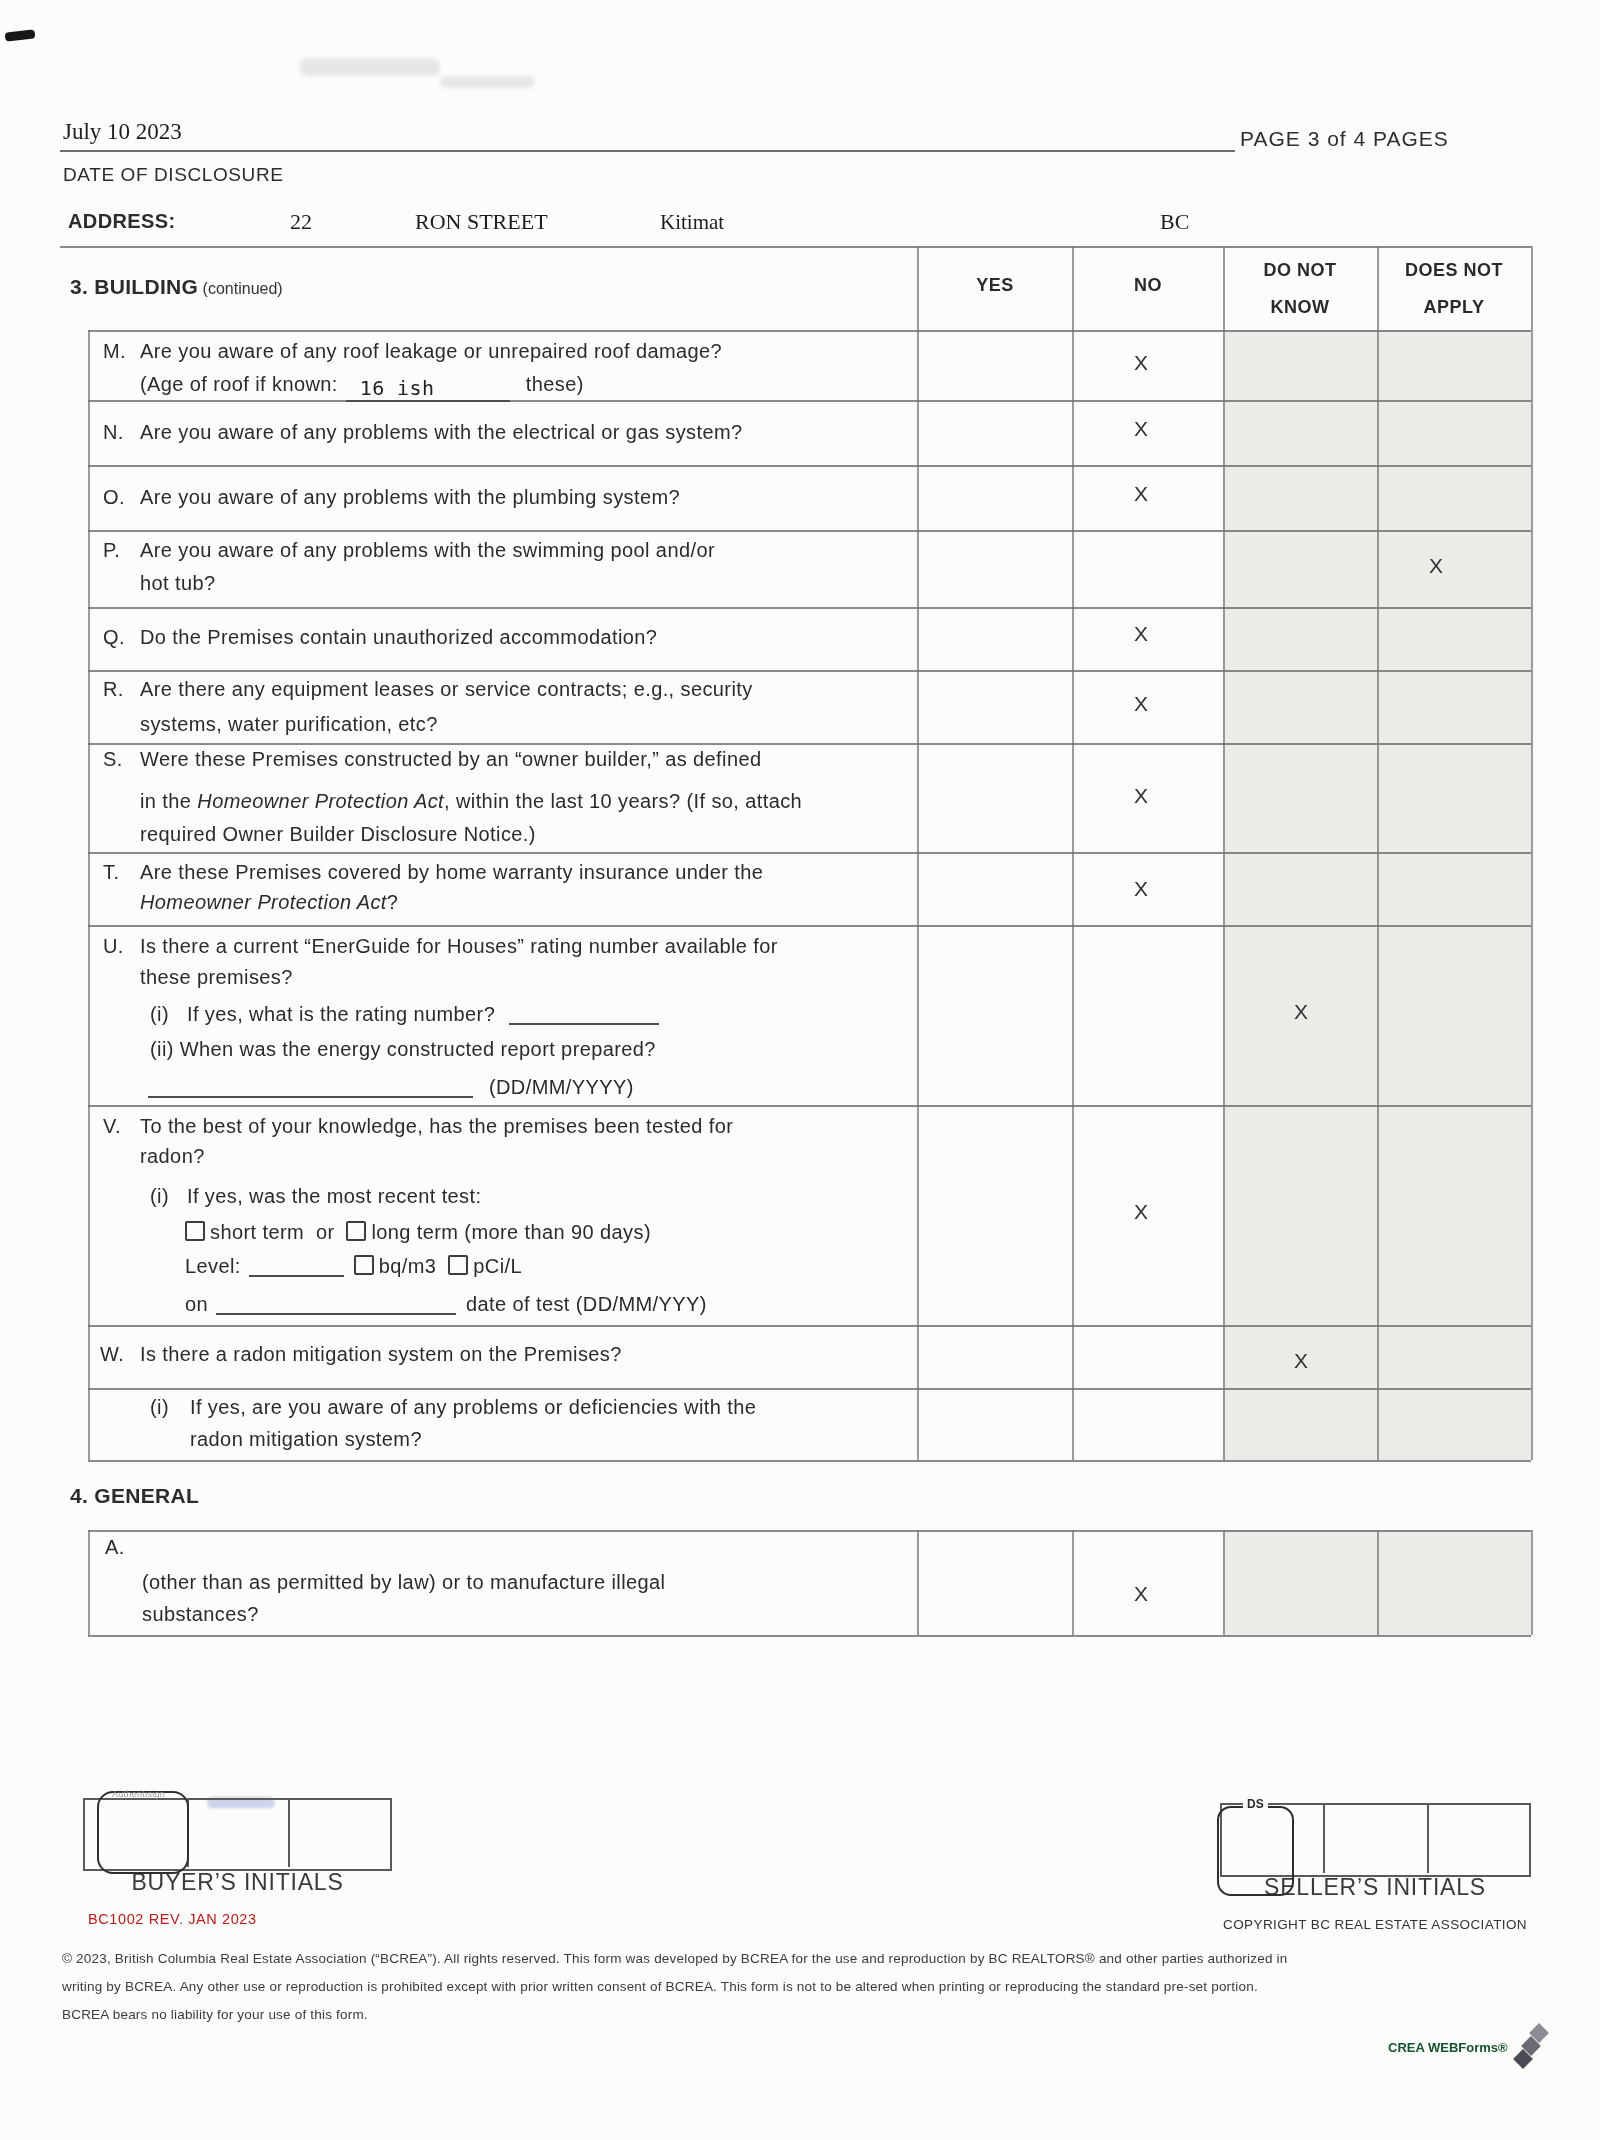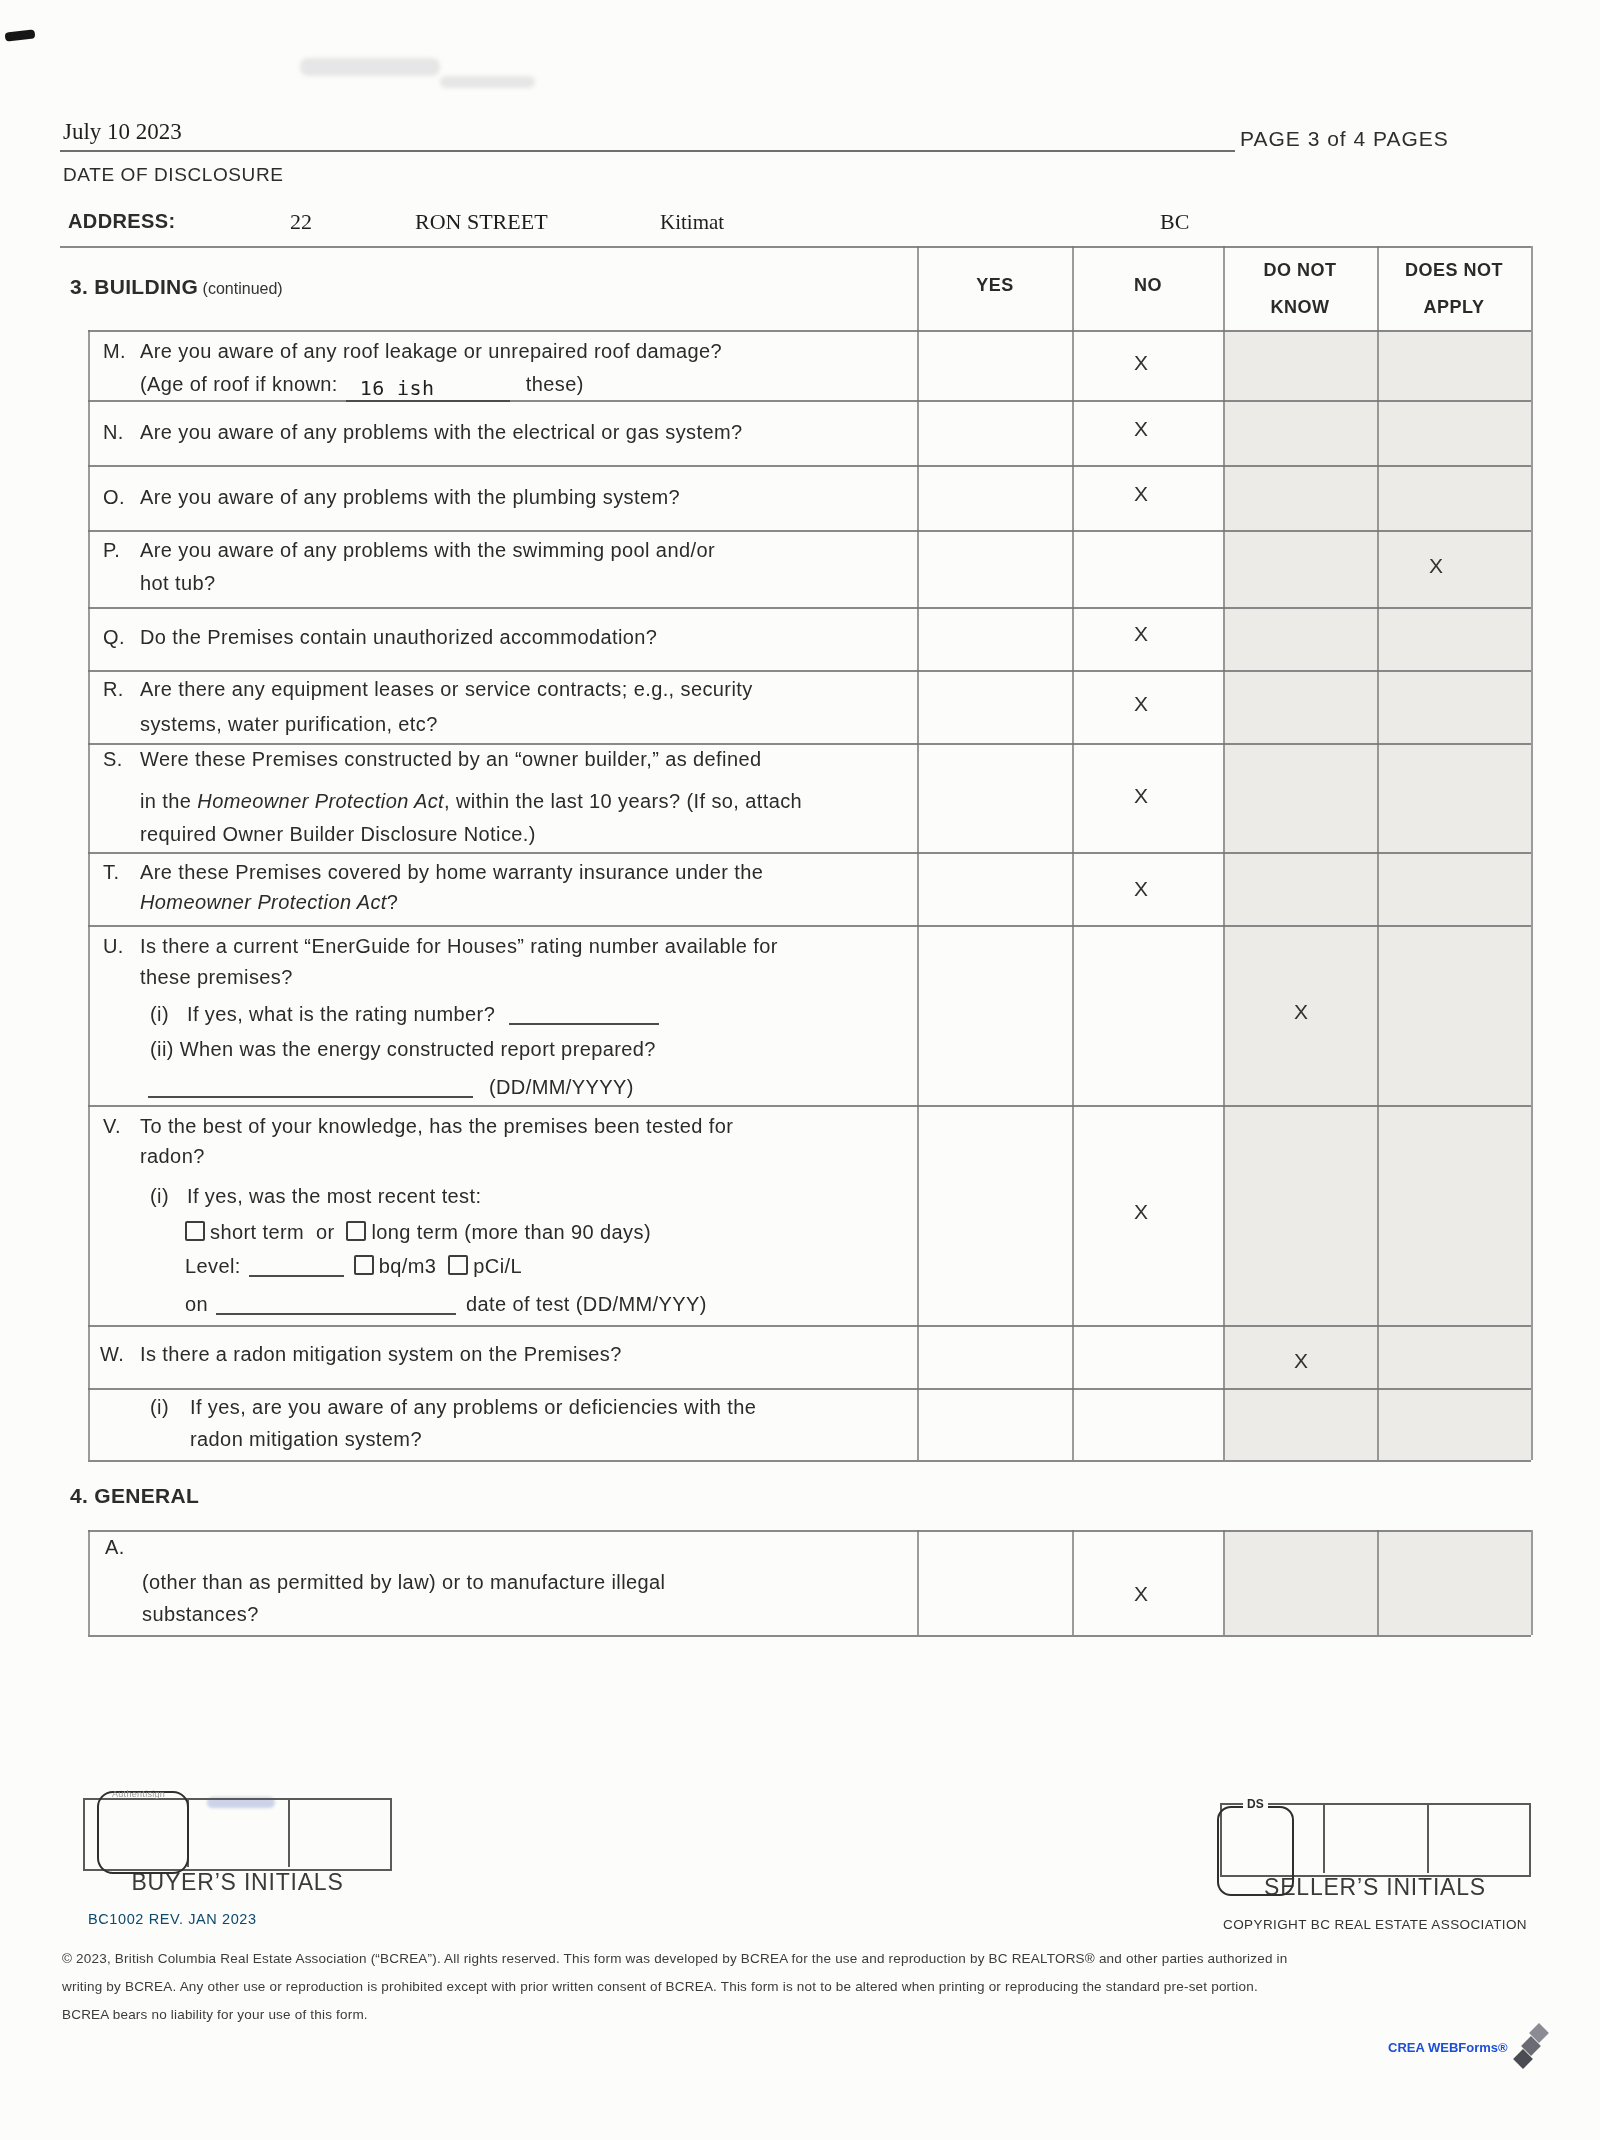--- a/index.html
+++ b/index.html
@@ -33,24 +33,24 @@
   .blank.fill{font-family:"DejaVu Sans Mono","Liberation Mono",monospace;font-size:20px;color:#1f1f1f;padding-left:14px;vertical-align:-4px;height:24px;}
   .cb{display:inline-block;width:16px;height:16px;border:2px solid #3d3d3d;border-radius:2px;vertical-align:-2px;margin-right:5px;}
   .xmark{position:absolute;font-size:21px;color:#323232;z-index:4;}
   
   .initbox{position:absolute;border:2px solid #5a5a5a;z-index:2;}
   .initdiv{position:absolute;width:2px;background:#5a5a5a;z-index:2;}
   .stamp{position:absolute;border:2.5px solid #2f2f2f;border-radius:16px;z-index:5;background:transparent;}
   .auth-txt{position:absolute;font-size:9px;color:#9a9a9a;z-index:6;letter-spacing:.3px;}
   .ds-txt{position:absolute;font-size:12px;font-weight:700;color:#2d2d2d;background:#fcfcfa;padding:0 4px;z-index:6;}
   .init-label{position:absolute;font-size:23px;letter-spacing:.8px;color:#3a3a3a;text-align:center;}
-  .form-code{position:absolute;left:88px;top:1911px;font-size:14.5px;letter-spacing:.6px;color:#0c4a6e;}
+  .form-code{position:absolute;left:88px;top:1911px;font-size:14.5px;letter-spacing:.6px;color:#b91c1c;}
   .copyright{position:absolute;left:1200px;top:1917px;width:327px;text-align:right;font-size:13.5px;letter-spacing:.4px;color:#333;}
   .legal{position:absolute;left:62px;width:1478px;font-size:13.5px;letter-spacing:.2px;color:#3b3b3b;white-space:nowrap;}
-  .webforms{position:absolute;left:1388px;top:2040px;font-size:13px;font-weight:600;color:#1d4ed8;}
+  .webforms{position:absolute;left:1388px;top:2040px;font-size:13px;font-weight:600;color:#14532d;}
   .logo{position:absolute;left:1516px;top:2024px;width:40px;height:50px;}
   .logo span{position:absolute;width:14px;height:14px;transform:rotate(45deg);}
   
   .art-dash{position:absolute;left:5px;top:31px;width:30px;height:9px;background:#161616;border-radius:4px;transform:rotate(-6deg);z-index:6;}
   .smudge{position:absolute;background:rgba(120,120,132,.16);filter:blur(2px);border-radius:8px;z-index:1;}
   .smudge.blue{background:rgba(80,105,190,.28);filter:blur(1.5px);}
 </style>
 </head>
 <body>
 

